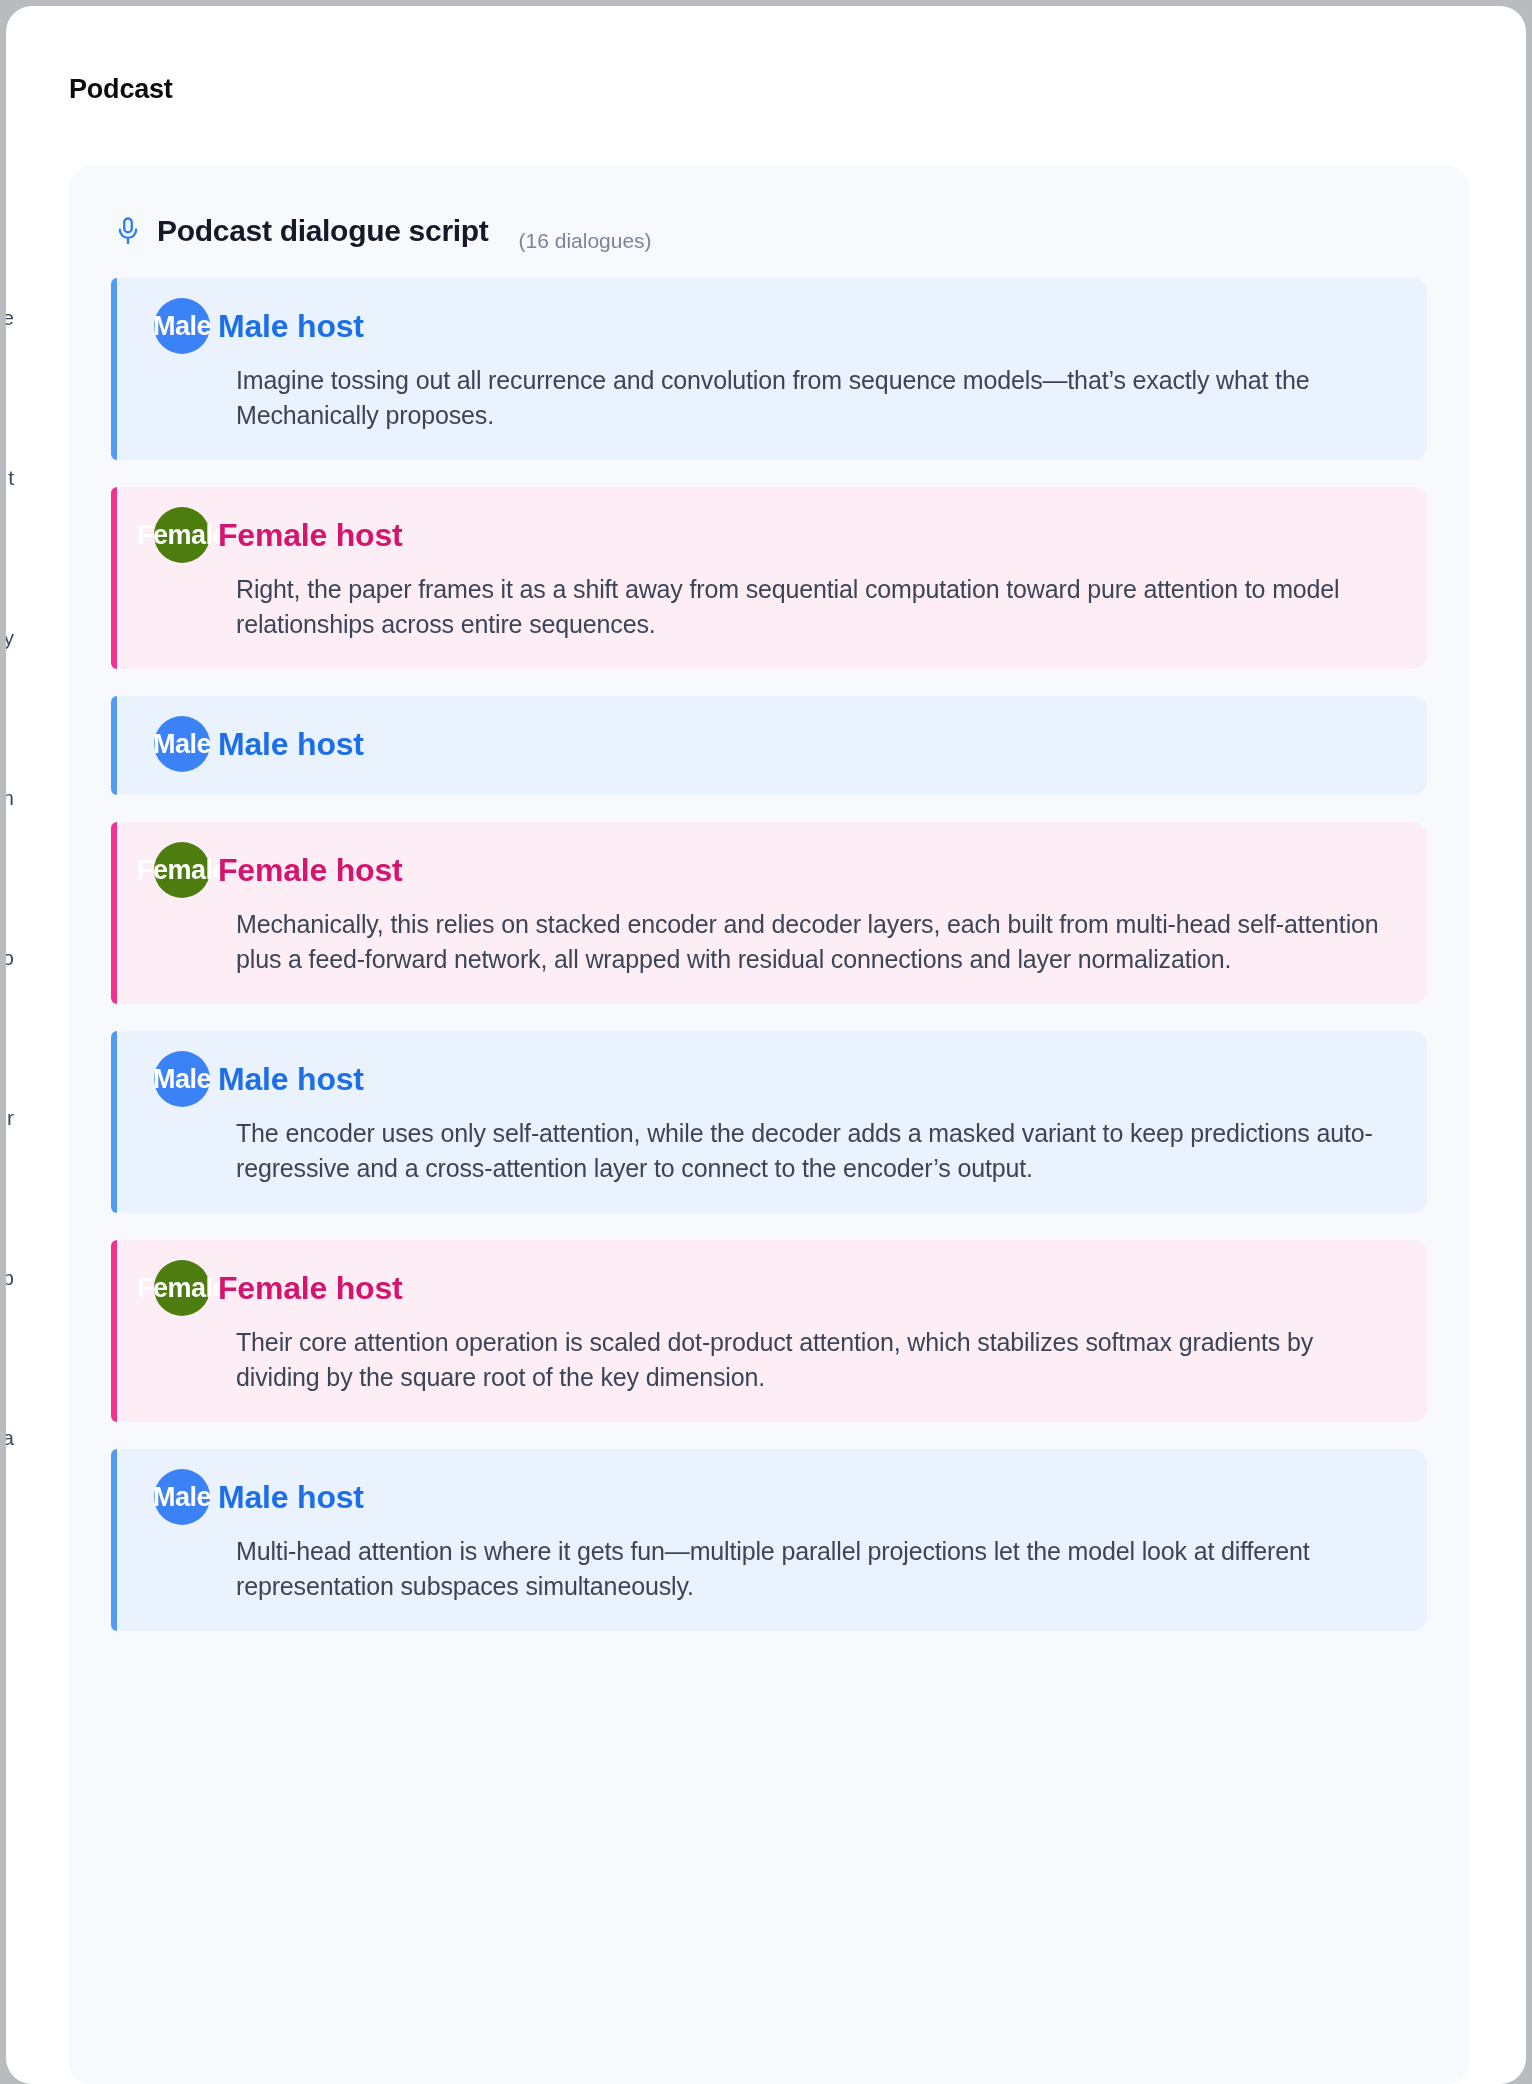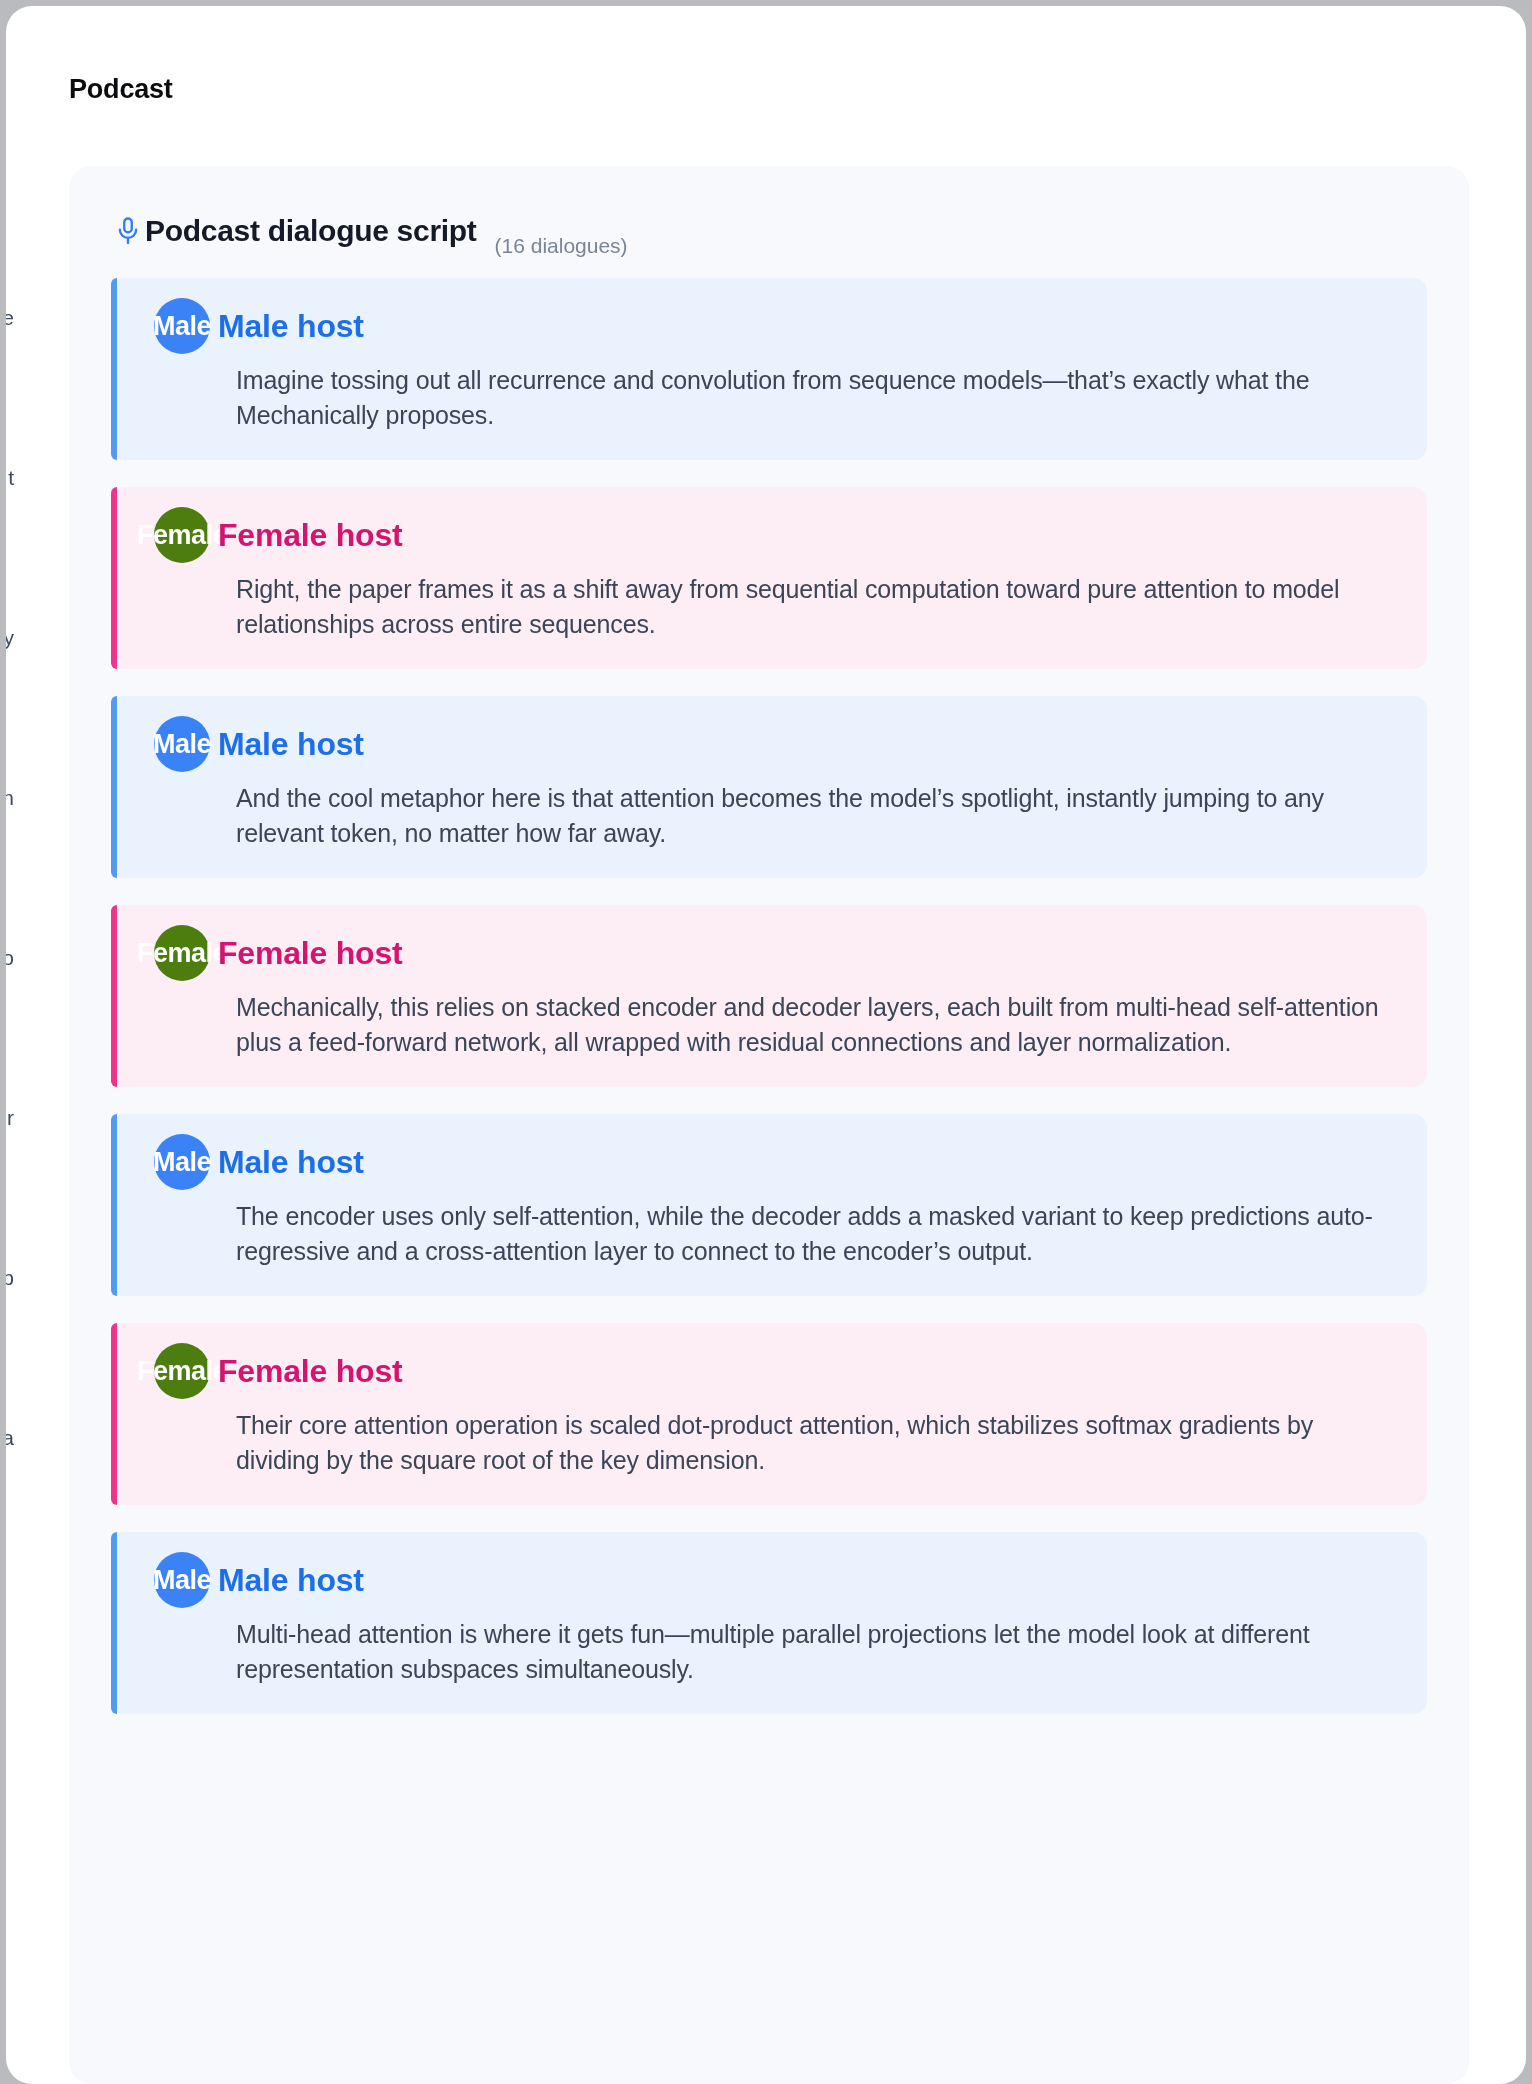--- a/index.html
+++ b/index.html
@@ -65,22 +65,22 @@
     width: 1400px;
     min-height: 1918px;
     background: #f7f9fc;
     border-radius: 22px;
     box-sizing: border-box;
     padding: 48px 42px 40px 42px;
   }
 
   .panel-head {
     display: flex;
-    align-items: flex-end;
-    gap: 2px;
+    align-items: center;
+    gap: 14px;
     margin: 0 0 30px 2px;
   }
   .mic-icon {
     width: 30px;
     height: 34px;
     display: block;
     flex: none;
   }
   .panel-title {
     font-size: 30px;
@@ -209,21 +209,20 @@
             <div class="avatar female">Female</div>
             <div class="speaker">Female host</div>
           </div>
           <div class="card-body">Right, the paper frames it as a shift away from sequential computation toward pure attention to model relationships across entire sequences.</div>
         </div>
         <div class="card male">
           <div class="card-head">
             <div class="avatar male">Male</div>
             <div class="speaker">Male host</div>
           </div>
-          <div class="card-body">And the cool metaphor here is that attention becomes the model’s spotlight, instantly jumping to any relevant token, no matter how far away.</div>
         </div>
         <div class="card female">
           <div class="card-head">
             <div class="avatar female">Female</div>
             <div class="speaker">Female host</div>
           </div>
           <div class="card-body">Mechanically, this relies on stacked encoder and decoder layers, each built from multi-head self-attention plus a feed-forward network, all wrapped with residual connections and layer normalization.</div>
         </div>
         <div class="card male">
           <div class="card-head">

